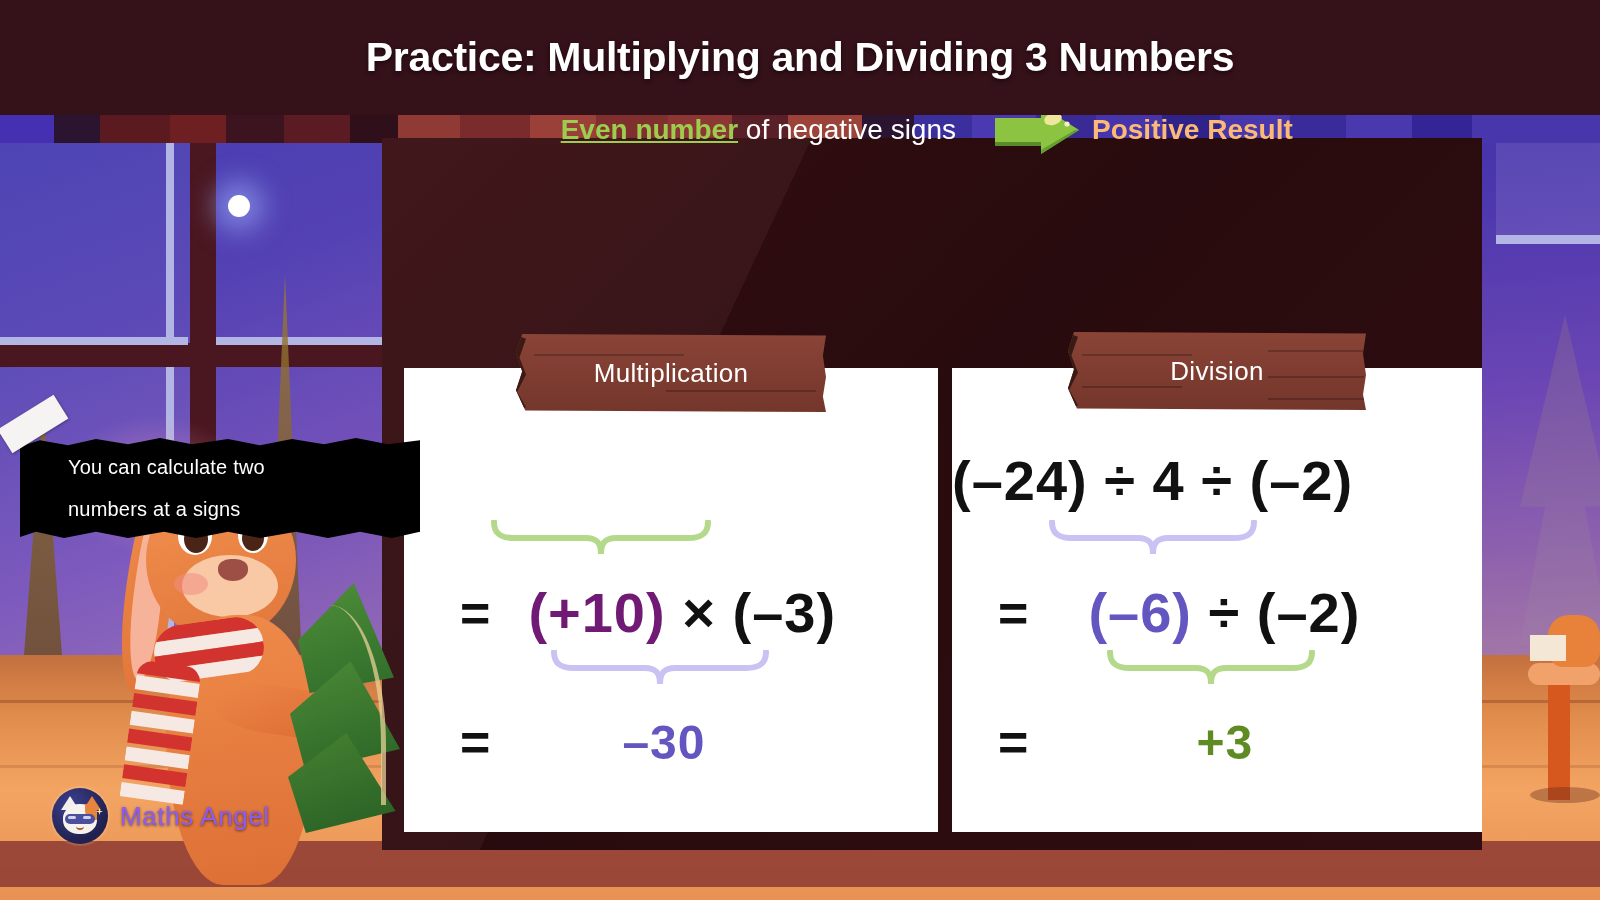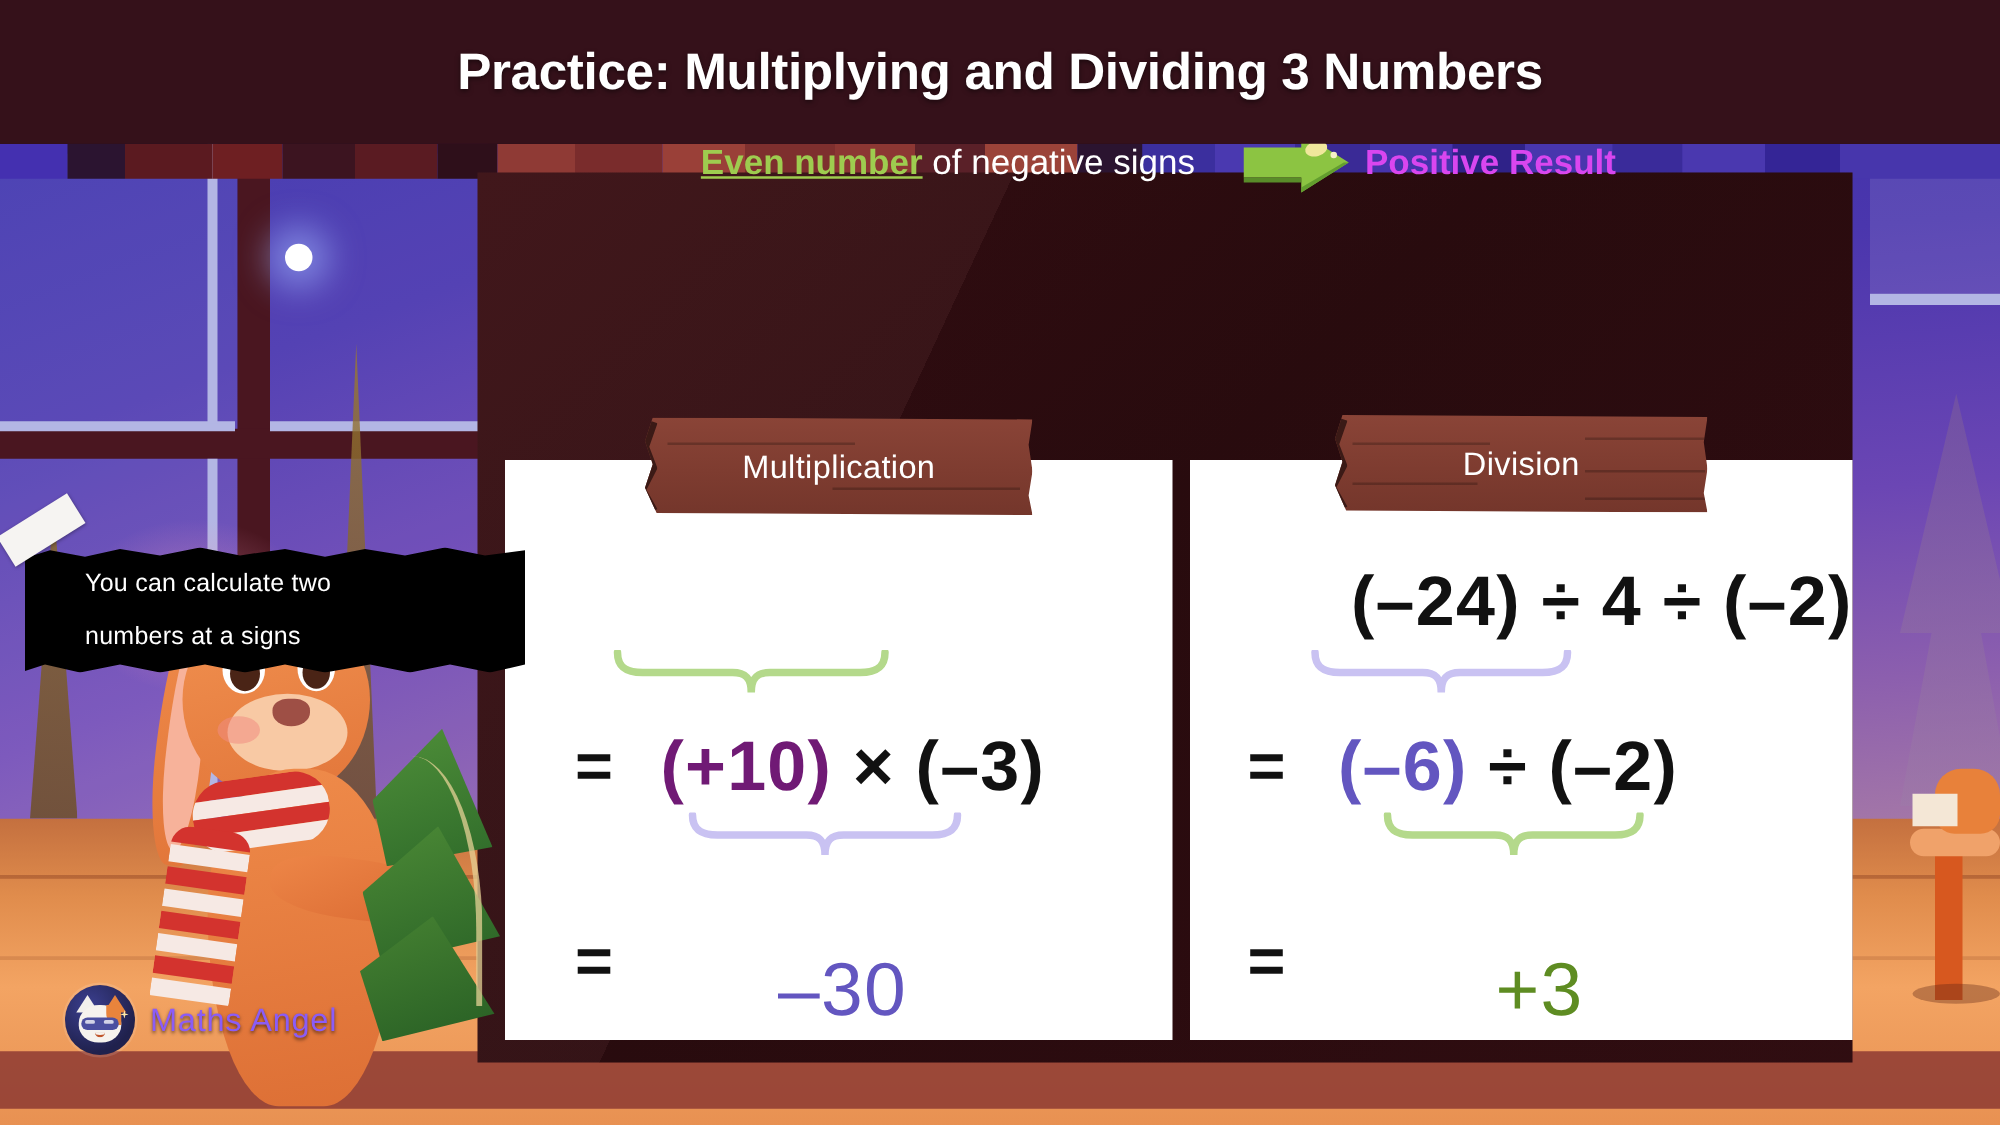--- a/index.html
+++ b/index.html
@@ -139,21 +139,21 @@
     position:absolute; top:368px; height:464px; background:#ffffff; z-index:13;
   }
   #card-mul{ left:404px; width:534px; }
   #card-div{ left:952px; width:530px; }
 
   .eqline{ position:absolute; display:flex; align-items:center; }
   .eq-sign{ font-size:52px; font-weight:bold; color:#111; }
   .expr{ font-size:56px; font-weight:bold; color:#111; letter-spacing:1px; white-space:nowrap; }
   .expr .hl-green{ color:#701a75; }
   .expr .hl-purple{ color:#6356c0; }
-  .res{ font-size:60px; font-weight:normal; letter-spacing:1px;margin-top:45px; }
+  .res{ font-size:48px; font-weight:bold; letter-spacing:1px; }
   .res.green{ color:#5e8c22; }
   .res.purple{ color:#6356c0; }
 
   .brace{ position:absolute; }
 </style>
 </head>
 <body>
 
 <div id="stage">
 
@@ -312,21 +312,21 @@
         <b style="color:#9ecc4f;text-decoration:underline;">Even number</b><span> of negative signs</span>
       </div>
       <div class="arrowwrap">
         <svg width="96" height="56" viewBox="0 0 96 56" aria-hidden="true">
           <path d="M6 16 L52 16 L52 4 L90 28 L52 52 L52 40 L6 40 Z" fill="#8cc442"></path>
           <path d="M6 40 L52 40 L52 52 L90 28 L86 28 L52 48 L52 44 L6 44 Z" fill="#5e9a2c" opacity="0.9"></path>
           <ellipse cx="64" cy="17" rx="9" ry="6" fill="#f0e79c" transform="rotate(-16 64 17)"></ellipse>
           <circle cx="78" cy="22" r="2.6" fill="#f5f1c6"></circle>
         </svg>
       </div>
-      <div class="rule-right" style="color:#d946ef;">Positive Result</div>
+      <div class="rule-right" style="color:#fdba74;">Positive Result</div>
     </div>
   </div>
 
   <div class="wood" style="left:516px;top:334px;width:310px;">
     <div class="dark"></div>
     <div class="grain" style="left:18px;top:20px;width:150px;"></div>
     <div class="grain" style="left:150px;top:56px;width:150px;"></div>
     <span>Multiplication</span>
   </div>
 
@@ -357,30 +357,30 @@
     </svg>
 
     <div class="eqline" style="left:56px;top:344px;width:440px;">
       <span class="eq-sign">=</span>
       <span class="res purple" style="margin-left:132px;">–30</span>
     </div>
   </div>
 
   <div class="card" id="card-div">
 
-    <div class="eqline" style="left:0;top:80px;width:530px;justify-content:flex-end;">
+    <div class="eqline" style="left:0;top:80px;width:530px;justify-content:flex-start;">
       <span class="expr">(–24) ÷ 4 ÷ (–2)</span>
     </div>
     <svg class="brace" style="left:96px;top:152px;" width="210" height="40" viewBox="0 0 210 40">
       <path d="M4 2 C4 16, 14 18, 24 18 L90 18 C100 18, 105 22, 105 34 C105 22, 110 18, 120 18 L186 18 C196 18, 206 16, 206 2" fill="none" stroke="#c9c2f2" stroke-width="6" stroke-linecap="round"></path>
     </svg>
 
     <div class="eqline" style="left:46px;top:212px;width:460px;">
       <span class="eq-sign">=</span>
-      <span class="expr" style="margin-left:42px;">
+      <span class="expr" style="margin-left:60px;">
         <span class="hl-purple">(–6)</span><span> ÷ (–2)</span>
       </span>
     </div>
     <svg class="brace" style="left:154px;top:282px;" width="210" height="40" viewBox="0 0 210 40">
       <path d="M4 2 C4 16, 14 18, 24 18 L90 18 C100 18, 105 22, 105 34 C105 22, 110 18, 120 18 L186 18 C196 18, 206 16, 206 2" fill="none" stroke="#b4d98b" stroke-width="6" stroke-linecap="round"></path>
     </svg>
 
     <div class="eqline" style="left:46px;top:344px;width:460px;">
       <span class="eq-sign">=</span>
       <span class="res green" style="margin-left:168px;">+3</span>

